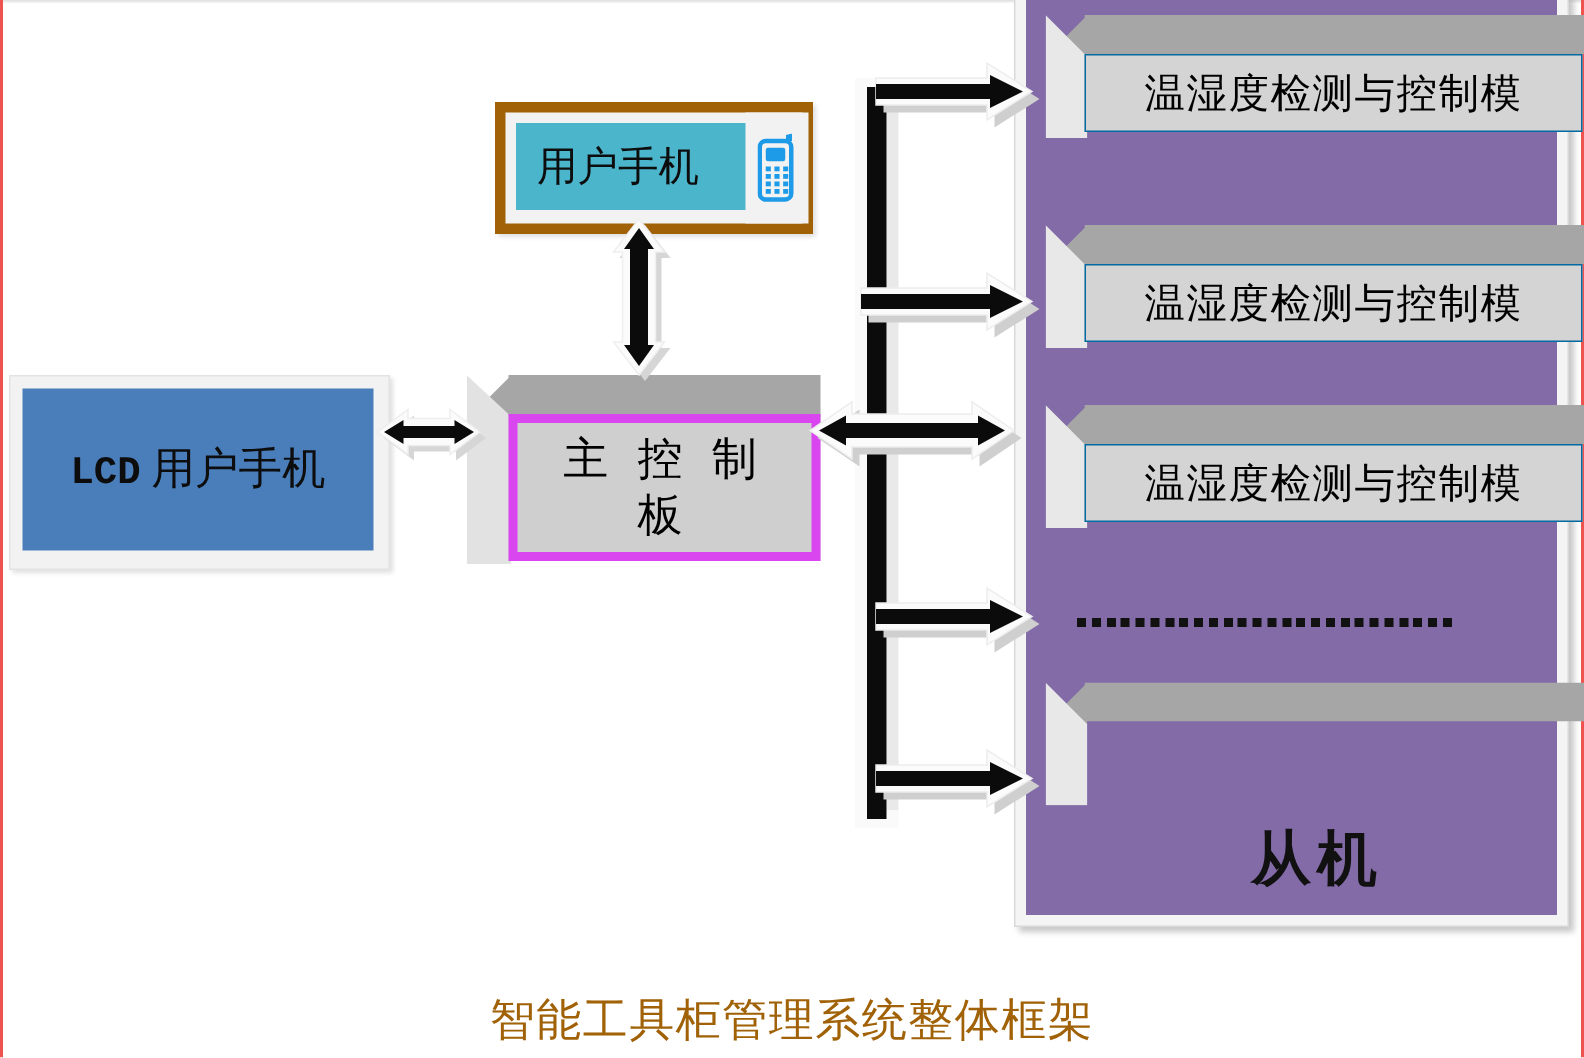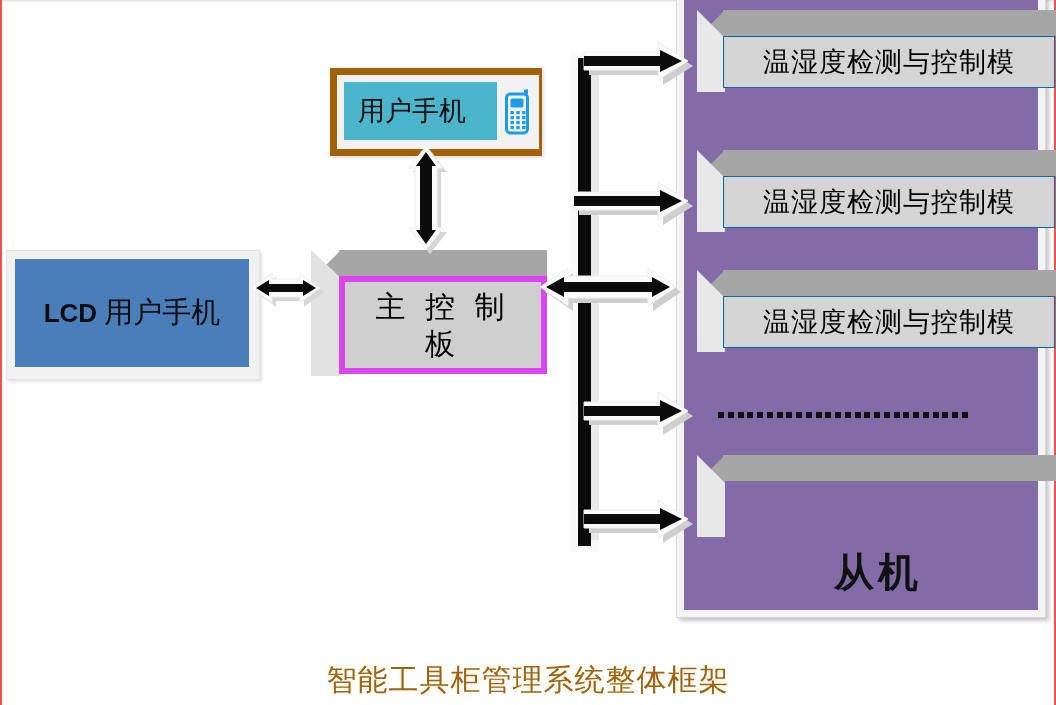--- a/index.html
+++ b/index.html
@@ -67,21 +67,21 @@
              letter-spacing:6px;}
 
   
   #lcd-wrap{position:absolute;left:6px;top:250px;width:252px;height:128px;
             background:#f2f2f2;border:1px solid #e3e3e3;
             box-shadow:2px 2px 3px rgba(0,0,0,.12);}
   #lcd{position:absolute;left:8px;top:8px;width:234px;height:108px;
        background:#4A7EBB;display:flex;align-items:center;justify-content:center;}
   #lcd .txt{font-family:"Liberation Serif","DejaVu Serif",serif;
             font-size:29px;color:#0d0d0d;white-space:nowrap;}
-  #lcd .txt b{font-family:Liberation Sans, sans-serif;font-weight:bold;font-size:26px;}
+  #lcd .txt b{font-family:Liberation Mono, monospace;font-weight:bold;font-size:26px;}
 
   
   #phone-wrap{position:absolute;left:330px;top:68px;width:198px;height:74px;
               background:#f2f2f2;border:7px solid #a16207;
               box-shadow:2px 2px 3px rgba(0,0,0,.12);}
   #phone-box{position:absolute;left:7px;top:7px;width:182px;height:58px;
              background:#4BB5CC;display:flex;align-items:center;}
   #phone-box .txt{font-family:"Liberation Serif","DejaVu Serif",serif;
                   font-size:27px;color:#0d0d0d;margin-left:14px;white-space:nowrap;}
   #phone-ico{position:absolute;left:160px;top:0px;width:42px;height:74px;

